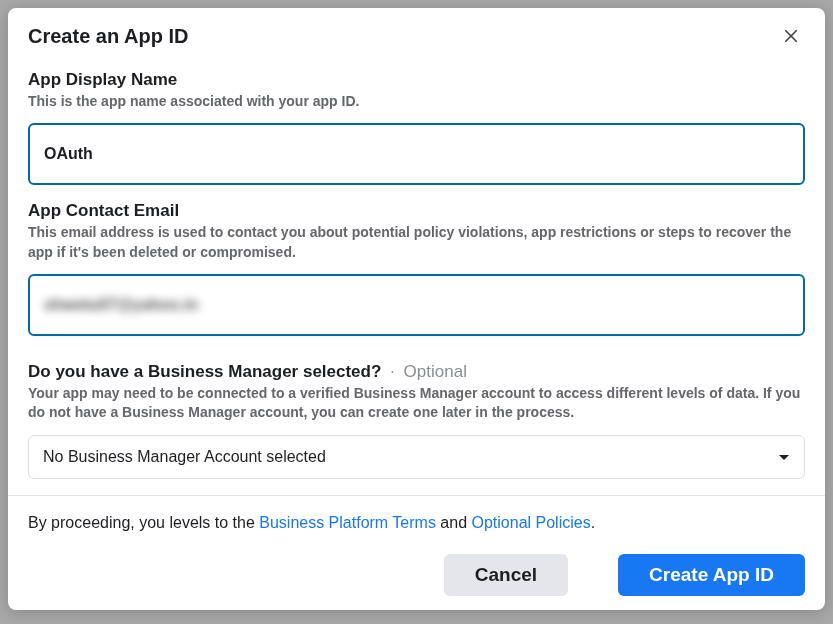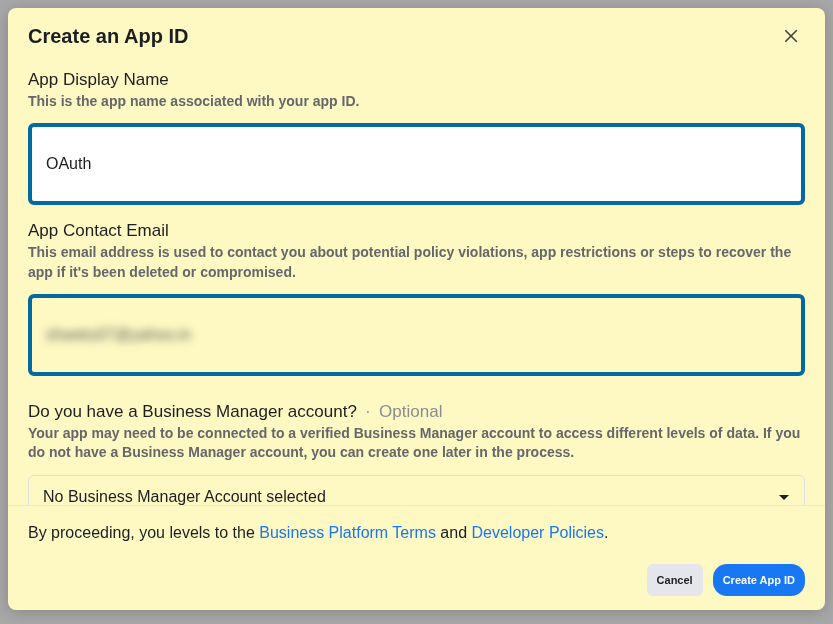--- a/index.html
+++ b/index.html
@@ -22,21 +22,21 @@
       right: 0;
       bottom: 0;
       background: #a8a8a8;
     }
     .modal {
       position: absolute;
       top: 8px;
       left: 8px;
       right: 8px;
       bottom: 14px;
-      background: #fef9c3;
+      background: #ffffff;
       border-radius: 8px;
       box-shadow: 0 2px 16px rgba(0,0,0,0.2);
       display: flex;
       flex-direction: column;
     }
     .modal-header {
       display: flex;
       align-items: center;
       justify-content: space-between;
       padding: 14px 20px 6px 20px;
@@ -61,21 +61,21 @@
       overflow-y: auto;
     }
     .field-group {
       margin-top: 16px;
     }
     .field-group:first-child {
       margin-top: 6px;
     }
     .field-label {
       font-size: 17px;
-      font-weight: 400;
+      font-weight: 700;
       color: #1c1e21;
       display: inline;
     }
     .optional-tag {
       font-size: 17px;
       font-weight: 400;
       color: #8a8d91;
       text-align: center;
     }
     .separator-dot {
@@ -85,26 +85,27 @@
     .field-description {
       font-size: 14px;
       color: #65676b;
       margin-top: 2px;
       line-height: 1.38;
       font-weight: bold;
     }
     .input-field {
       width: 100%;
       margin-top: 12px;
-      padding: 28px 14px;
+      padding: 20px 14px;
       font-size: 16px;
-      border: 4px solid #0369a1;
+      border: 2px solid #0369a1;
       border-radius: 6px;
       color: #1c1e21;
       outline: none;
+      font-weight: bold;
     }
     .blurred-text {
       filter: blur(4px);
       color: #555;
       user-select: none;
     }
     .select-wrapper {
       width: 100%;
       margin-top: 12px;
       padding: 12px 14px;
@@ -135,35 +136,35 @@
       text-decoration: none;
       cursor: pointer;
     }
     .footer-buttons {
       display: flex;
       justify-content: flex-end;
       gap: 10px;
       margin-top: 20px;
     }
     .btn {
-      padding: 10px 10px;
-      font-size: 11px;
+      padding: 10px 31px;
+      font-size: 19px;
       font-weight: 600;
       border: none;
       border-radius: 6px;
       cursor: pointer;
+      margin-left: 40px;
     }
     .btn-cancel {
       background: #e4e6eb;
       color: #1c1e21;
     }
     .btn-primary {
       background: #1877f2;
       color: #ffffff;
-      border-radius: 14px;
     }
   </style>
 </head>
 <body>
 
 <div class="backdrop"></div>
 
 <div class="modal">
   <div class="modal-header">
     <h1 class="modal-title">Create an App ID</h1>
@@ -186,39 +187,39 @@
     <div class="field-group" style="">
       <div class="field-label">App Contact Email</div>
       <div class="field-description">This email address is used to contact you about potential policy violations, app restrictions or steps to recover the app if it's been deleted or compromised.</div>
       <div class="input-field">
         <span class="blurred-text">shwetu07@yahoo.in</span>
       </div>
     </div>
 
     <div class="field-group" style="margin-top:26px;">
       <div>
-        <span class="field-label">Do you have a Business Manager account?</span>
+        <span class="field-label">Do you have a Business Manager selected?</span>
         <span class="separator-dot">·</span>
         <span class="optional-tag">Optional</span>
       </div>
       <div class="field-description">Your app may need to be connected to a verified Business Manager account to access different levels of data. If you do not have a Business Manager account, you can create one later in the process.</div>
       <div class="select-wrapper">
         <span>No Business Manager Account selected</span>
         <span class="caret-down">
           <svg width="12" height="8" viewBox="0 0 12 8" fill="#1c1e21">
             <path d="M1 1 L6 6 L11 1 Z"></path>
           </svg>
         </span>
       </div>
     </div>
 
   </div>
 
   <div class="modal-footer">
     <div class="agreement-text">
-      <span>By proceeding, you levels to the </span><a>Business Platform Terms</a><span> and </span><a>Developer Policies</a><span>.</span>
+      <span>By proceeding, you levels to the </span><a>Business Platform Terms</a><span> and </span><a>Optional Policies</a><span>.</span>
     </div>
     <div class="footer-buttons">
       <button class="btn btn-cancel">Cancel</button>
       <button class="btn btn-primary">Create App ID</button>
     </div>
   </div>
 </div>
 
 </body></html>

